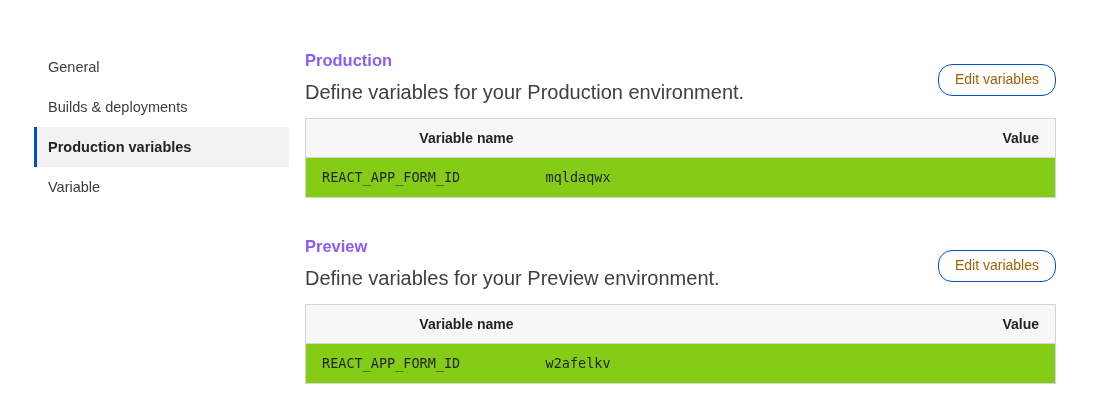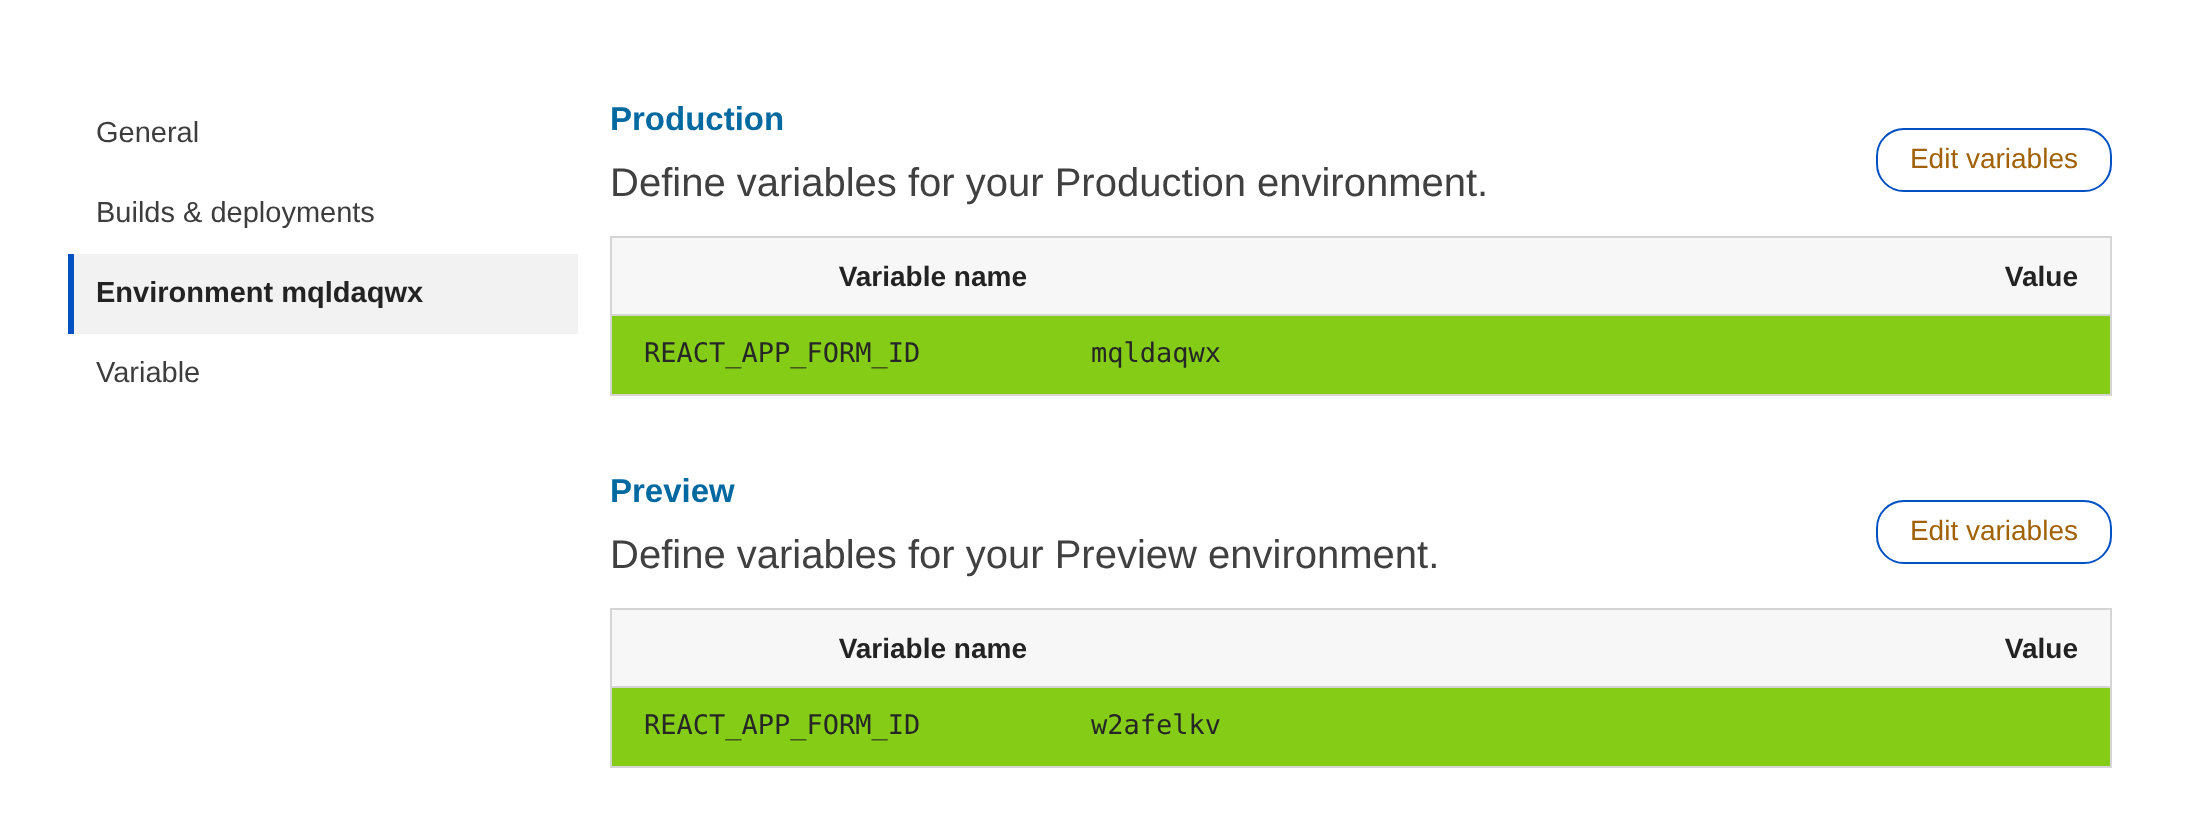--- a/index.html
+++ b/index.html
@@ -40,21 +40,21 @@
   .main {
     margin-left: 16px;
     width: 751px;
     padding-top: 50px;
   }
   .section { position: relative; }
   .section + .section { margin-top: 38px; }
   .section-title {
     font-size: 16.5px;
     font-weight: 700;
-    color: #0369a1;
+    color: #8b5cf6;
     line-height: 20px;
   }
   .section-desc {
     margin-top: 13px;
     font-size: 20px;
     color: #404040;
     line-height: 18px;
   }
   .edit-btn {
     position: absolute;
@@ -100,21 +100,21 @@
 </style>
 </head>
 <body>
 
 <div class="layout">
 
   <nav class="sidebar">
     <ul class="sidebar-list">
       <li class="sidebar-item">General</li>
       <li class="sidebar-item">Builds &amp; deployments</li>
-      <li class="sidebar-item active">Environment mqldaqwx</li>
+      <li class="sidebar-item active">Production variables</li>
       <li class="sidebar-item">Variable</li>
     </ul>
   </nav>
 
   <main class="main">
 
     <section class="section">
       <h2 class="section-title">Production</h2>
       <p class="section-desc">Define variables for your Production environment.</p>
       <button class="edit-btn">Edit variables</button>

